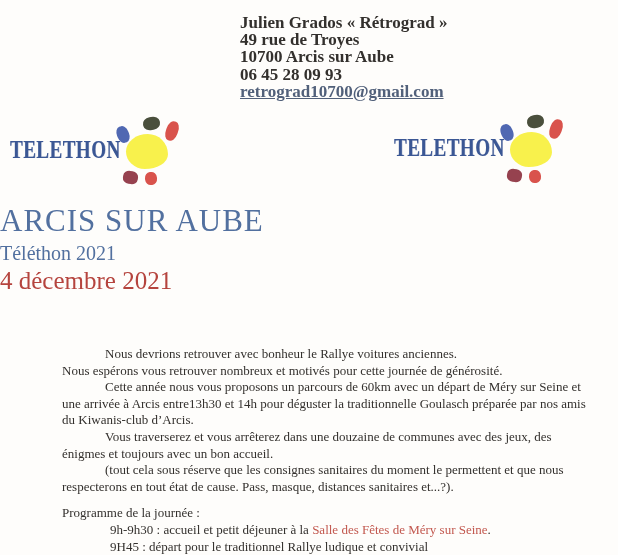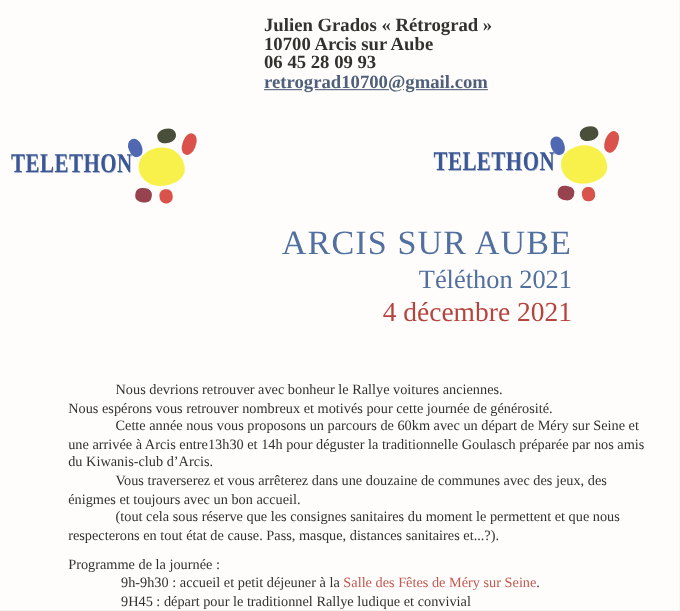--- a/index.html
+++ b/index.html
@@ -46,23 +46,23 @@
     border-radius:52% 48% 55% 45% / 50% 58% 42% 50%;
   }
   .petal{position:absolute;}
   .petal-blue{left:111px;top:14px;width:12px;height:17px;background:var(--petal_blue);border-radius:45%;transform:rotate(-22deg);}
   .petal-dark{left:137px;top:5px;width:17px;height:13px;background:var(--petal_dark);border-radius:45%;transform:rotate(-12deg);}
   .petal-red-top{left:160px;top:9px;width:12px;height:20px;background:var(--petal_red);border-radius:45%;transform:rotate(20deg);}
   .petal-maroon{left:117px;top:59px;width:15px;height:13px;background:var(--petal_maroon);border-radius:42%;transform:rotate(8deg);}
   .petal-red-bottom{left:139px;top:60px;width:12px;height:13px;background:var(--petal_red);border-radius:45%;transform:rotate(-6deg);}
 
   
-  .title-block{position:absolute;top:203px;left:0;width:520px;text-align:right;}
+  .title-block{position:absolute;top:203px;left:0;width:520px;text-align:left;}
   .main-title{font-size:31px;color:var(--title_blue);letter-spacing:1px;}
-  .subtitle{font-size:24px;color:var(--title_blue);margin-top:3px;}
+  .subtitle{font-size:20px;color:var(--title_blue);margin-top:3px;}
   .event-date{font-size:25px;color:var(--date_red);margin-top:2px;}
 
   
   .body-text{
     position:absolute;left:62px;top:346px;width:536px;
     font-size:13px;line-height:16.6px;
   }
   .body-text p{margin:0;}
   .indent{text-indent:43px;}
 
@@ -72,20 +72,21 @@
   .prog-item{margin-left:48px;}
   .hl{color:var(--highlight_red);}
 </style>
 </head>
 <body>
 
 <div class="page">
 
   <div class="contact">
     <div>Julien Grados « Rétrograd »</div>
+    <div>49 rue de Troyes</div>
     <div>10700 Arcis sur Aube</div>
     <div>06 45 28 09 93</div>
     <a class="email">retrograd10700@gmail.com</a>
   </div>
 
   <div class="logo logo-left">
     <span class="logo-text">TELETHON</span>
     <span class="petal petal-blue"></span>
     <span class="petal petal-dark"></span>
     <span class="petal petal-red-top"></span>

